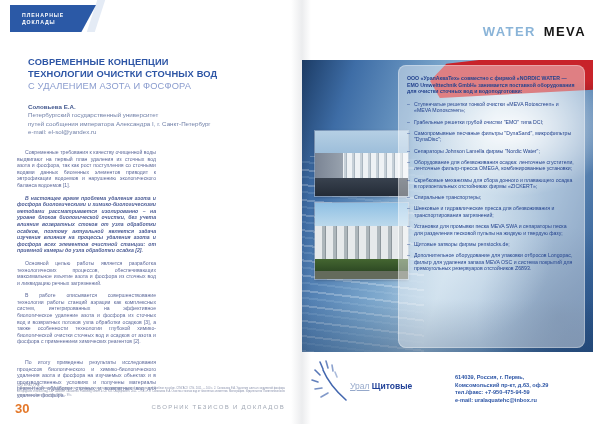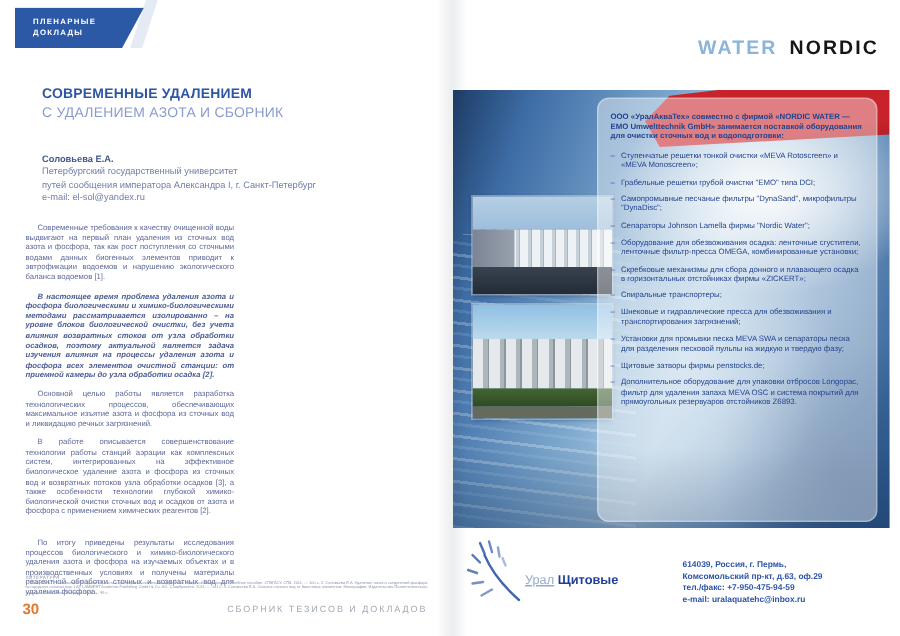--- a/index.html
+++ b/index.html
@@ -45,21 +45,21 @@
     font-size:5.15px; line-height:6.6px; color:#5d699a; text-align:justify;
   }
   .body-col p { margin-bottom:6px; text-indent:8px; }
   .body-col p.em { font-style:italic; font-weight:bold; color:#4d5d95; }
   .body-col p.last { margin-top:14px; }
 
   .refs { position:absolute; left:17px; top:383px; width:268px; color:#8b93ad; }
   .refs .r-head { font-size:3.1px; line-height:4px; letter-spacing:0.3px; }
   .refs .r-text { font-size:2.6px; line-height:3.3px; text-align:justify; }
 
-  .pageno { position:absolute; left:15px; top:401px; font-size:10px; font-weight:bold; color:#e4782a; }
+  .pageno { position:absolute; left:15px; top:401px; font-size:13px; font-weight:bold; color:#e4782a; }
   .running-title {
     position:absolute; left:100px; top:404px; width:185px; text-align:right;
     font-size:6px; color:#a3aab6; letter-spacing:1.3px;
   }
 
   
   .nw-logo { position:absolute; right:14px; top:24px; font-size:13px; font-weight:bold; letter-spacing:1.4px; white-space:nowrap; }
   .nw-logo .nw1 { color:#8ab4d8; }
   .nw-logo .nw2 { color:#161616; margin-left:3px; }
 
@@ -127,22 +127,23 @@
 
 <div class="page page-left">
 
   <div class="banner-sliver"></div>
   <div class="banner">
     <div>ПЛЕНАРНЫЕ</div>
     <div>ДОКЛАДЫ</div>
   </div>
 
   <div class="title">
-    <div class="t-main">СОВРЕМЕННЫЕ УДАЛЕНИЕМ</div>
-    <div class="t-sub">С УДАЛЕНИЕМ АЗОТА И СБОРНИК</div>
+    <div class="t-main">СОВРЕМЕННЫЕ КОНЦЕПЦИИ</div>
+    <div class="t-main">ТЕХНОЛОГИИ ОЧИСТКИ СТОЧНЫХ ВОД</div>
+    <div class="t-sub">С УДАЛЕНИЕМ АЗОТА И ФОСФОРА</div>
   </div>
 
   <div class="author">
     <div class="a-name">Соловьева Е.А.</div>
     <div class="a-line">Петербургский государственный университет</div>
     <div class="a-line">путей сообщения императора Александра I, г. Санкт-Петербург</div>
     <div class="a-line">e-mail: el-sol@yandex.ru</div>
   </div>
 
   <div class="body-col">
@@ -159,21 +160,21 @@
   </div>
 
   <div class="pageno">30</div>
   <div class="running-title">СБОРНИК ТЕЗИСОВ И ДОКЛАДОВ</div>
 </div>
 
 <div class="page page-right">
 
   <div class="nw-logo">
     <span class="nw1">WATER</span>
-    <span class="nw2">NORDIC</span>
+    <span class="nw2">MEVA</span>
   </div>
 
   <div class="photo">
     <div class="photo-red"></div>
     <div class="photo-streaks"></div>
     <div class="photo-bottom"></div>
 
     <div class="inset inset1">
       <div class="i1-sky"></div>
       <div class="i1-mid"></div>

